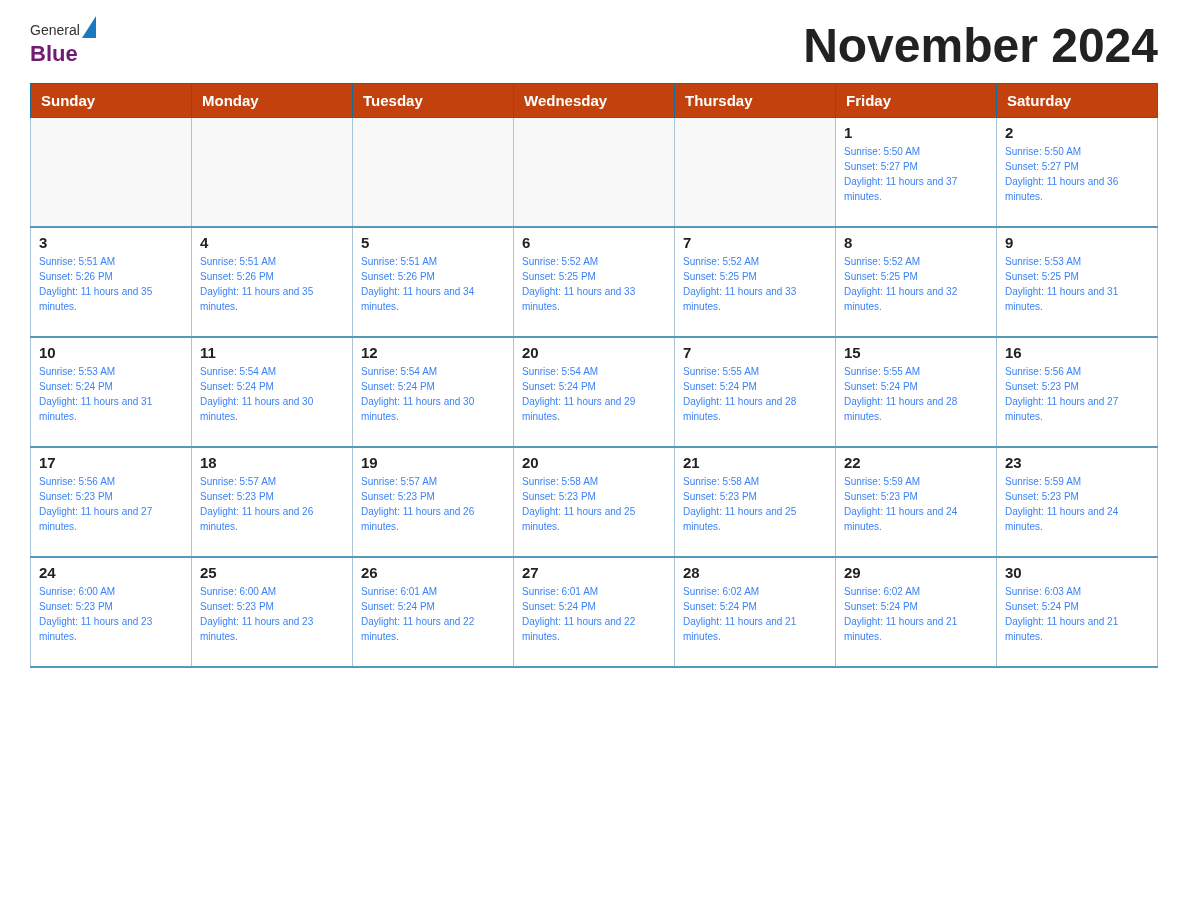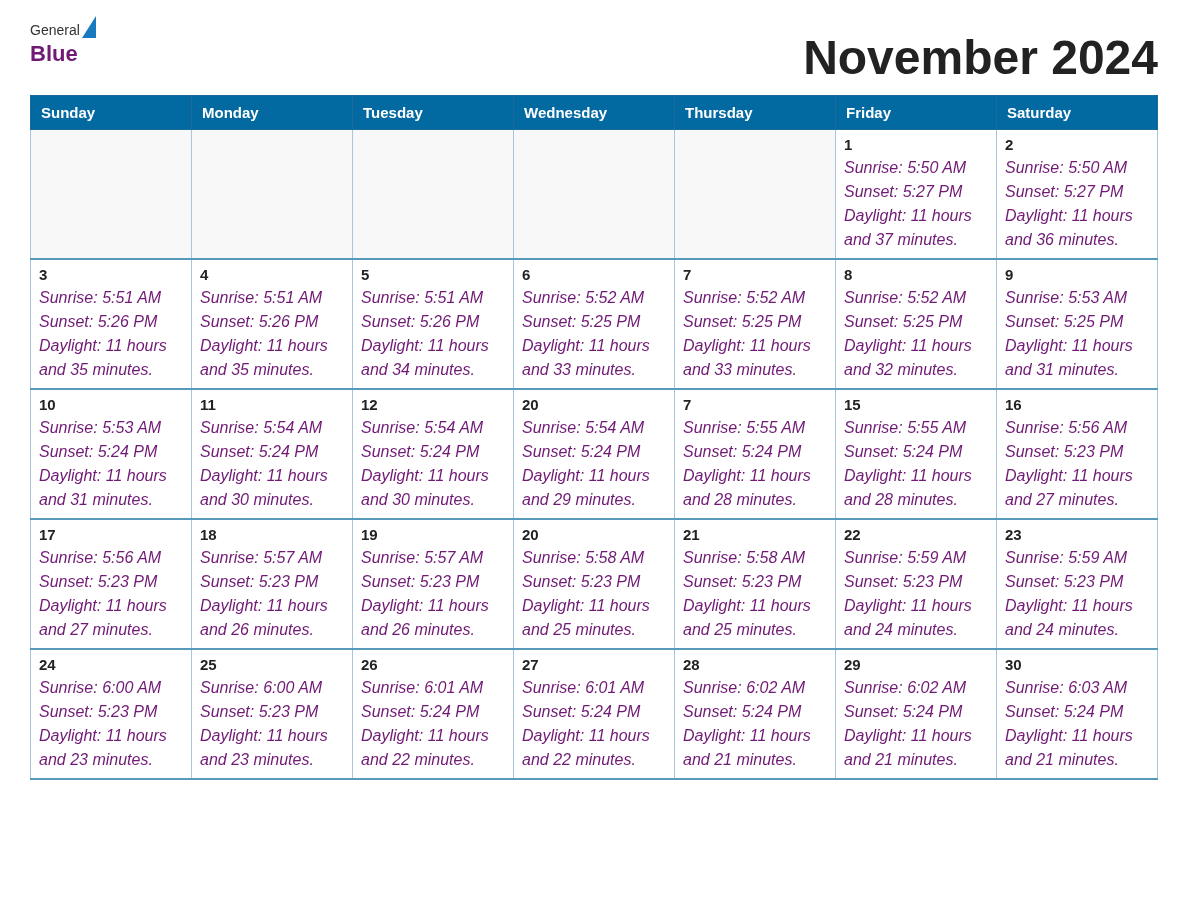--- a/index.html
+++ b/index.html
@@ -32,40 +32,39 @@
       height: 0;
       border-left: 14px solid transparent;
       border-bottom: 22px solid #1a7abf;
       display: inline-block;
       margin-left: 2px;
       vertical-align: middle;
       position: relative;
       top: -4px;
     }
     .title-area {
-      margin-top: 12px;
     }
     .month-title {
       font-size: 48px;
       font-weight: bold;
       color: #222;
       line-height: 1.1;
     }
     .location-title {
       font-size: 20px;
       color: #444;
       margin-top: 4px;
     }
     table {
       width: 100%;
       border-collapse: collapse;
       margin-top: 10px;
     }
     thead tr th {
-      background-color: #0369a1;
+      background-color: #c2410c;
       color: #fff;
       font-size: 15px;
       font-weight: bold;
       padding: 8px 10px;
       text-align: left;
       border: 1px solid #1a6a9a;
     }
     tbody tr td {
       border: 1px solid #aac4d8;
       vertical-align: top;
@@ -76,24 +75,23 @@
       color: #222;
     }
     tbody tr td .day-num {
       font-size: 15px;
       font-weight: bold;
       color: #222;
       display: block;
       margin-bottom: 3px;
     }
     tbody tr td .sun-info {
-      color: #701a75;
-      font-size: 16px;
+      color: #3b82f6;
+      font-size: 10px;
       line-height: 1.5;
-      font-style: italic;
     }
     tbody tr td.empty {
       background: #f8f8f8;
     }
     tbody tr {
       border-bottom: 2px solid #5599bb;
     }
   </style>
 </head>
 <body>

